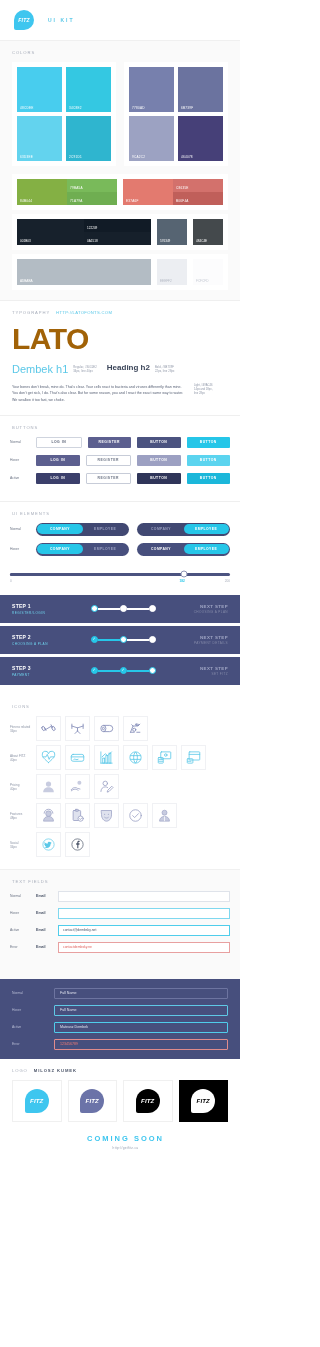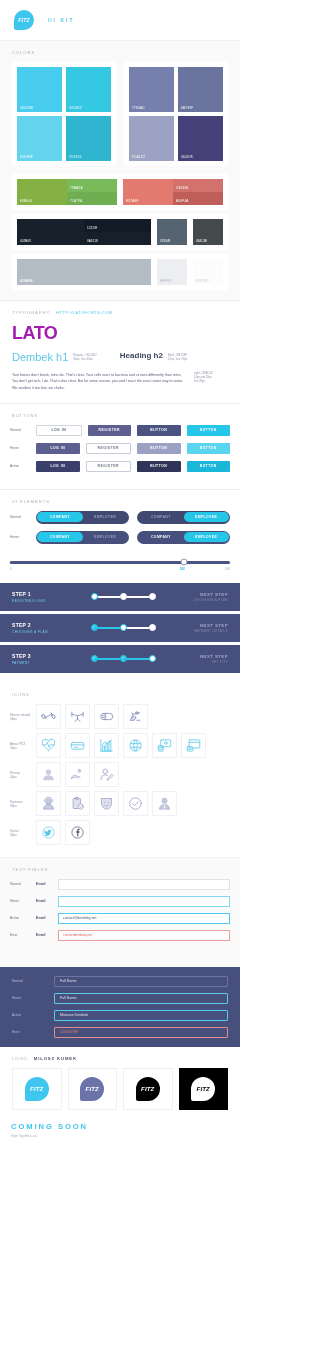--- a/index.html
+++ b/index.html
@@ -55,21 +55,21 @@
   .colors-bot { margin: 0 12px 0 12px; background: #fff; padding: 5px; display: flex; gap: 6px; }
   .cb-row { display: flex; gap: 6px; width: 100%; }
   .cb-left { flex: 1.55; display: grid; grid-template-columns: 1fr 1fr; grid-template-rows: 13px 13px; }
   .cb-cell { position: relative; }
   .cb-cell b { position: absolute; left: 3px; bottom: 2px; font-size: 3.1px; font-weight: 400; }
   .cb-sq { width: 30px; height: 26px; position: relative; }
   .cb-sq b { position: absolute; left: 3px; bottom: 2px; font-size: 3.1px; font-weight: 400; }
 
   
   .typo { padding: 0 12px 12px 12px; background: #fff; }
-  .lato { font-size: 18px; font-weight: 700; letter-spacing: -0.5px; color: #a21caf; line-height: 1; margin: 2px 0 10px 0; }
+  .lato { font-size: 30px; font-weight: 700; letter-spacing: -0.5px; color: #a16207; line-height: 1; margin: 2px 0 10px 0; }
   .head-row { display: flex; align-items: flex-start; gap: 5px; margin-bottom: 9px; }
   .h1-demo { font-size: 11px; color: #5bc8e8; font-weight: 400; line-height: 1; }
   .h2-demo { font-size: 8px; color: #3b4559; font-weight: 700; line-height: 1; }
   .spec { font-size: 2.7px; color: #8d95a6; line-height: 1.45; padding-top: 2px; letter-spacing: .1px; }
   .body-row { display: flex; gap: 6px; align-items: flex-start; }
   .body-copy { font-size: 3.6px; line-height: 1.75; color: #5a6377; flex: 1; }
   .body-spec { font-size: 2.7px; color: #8d95a6; line-height: 1.5; width: 34px; }
 
   
   .btn-rows { padding: 0 10px 10px 10px; }
@@ -183,21 +183,21 @@
   .logo-box {
     flex: 1; height: 42px; border: 0.6px solid #f0f0f0;
     display: flex; align-items: center; justify-content: center; background: #fff;
   }
   .logo-box.black { background: #000; border-color: #000; }
   .leaf {
     width: 24px; height: 24px; display: flex; align-items: center; justify-content: center;
     border-radius: 50% 50% 50% 2px; transform: rotate(0deg);
   }
   .leaf span { font-size: 6px; font-weight: 700; font-style: italic; letter-spacing: .2px; }
-  .coming { text-align: left; padding: 12px 0 4px 11px; }
+  .coming { text-align: center; padding: 12px 0 4px 11px; }
   .coming .t { font-size: 7.5px; font-weight: 700; letter-spacing: 2px; color: #3ec6ef; }
   .coming .u { font-size: 3.2px; color: #9aa2b1; margin-top: 3px; letter-spacing: .3px; }
   .divider { height: 1px; background: #efefef; }
 </style>
 </head>
 <body>
 
 <div class="header">
   <div class="logo-leaf">
     <span>FITZ</span>
@@ -305,21 +305,21 @@
 <div class="sec-label">
   <span>TYPOGRAPHY</span>
   <span class="url">http://latofonts.com</span>
 </div>
 <div class="typo">
   <div class="lato">LATO</div>
   <div class="head-row">
     <div class="h1-demo">Dembek h1</div>
     <div class="spec" style="white-space:pre-line">Regular, #34C0E2
 34px, line 40px</div>
-    <div class="h2-demo" style="margin-left:18px">Heading h2</div>
+    <div class="h2-demo" style="margin-left:5px">Heading h2</div>
     <div class="spec" style="white-space:pre-line">Bold, #6B739F
 22px, line 28px</div>
   </div>
   <div class="body-row">
     <div class="body-copy">Your bones don't break, mine do. That's clear. Your cells react to bacteria and viruses differently than mine. You don't get sick, I do. That's also clear. But for some reason, you and I react the exact same way to water. We swallow it too fast, we choke.</div>
     <div class="body-spec" style="white-space:pre-line">Light, #49AC46
 14px and 18px,
 line 28px</div>
   </div>
 </div>

